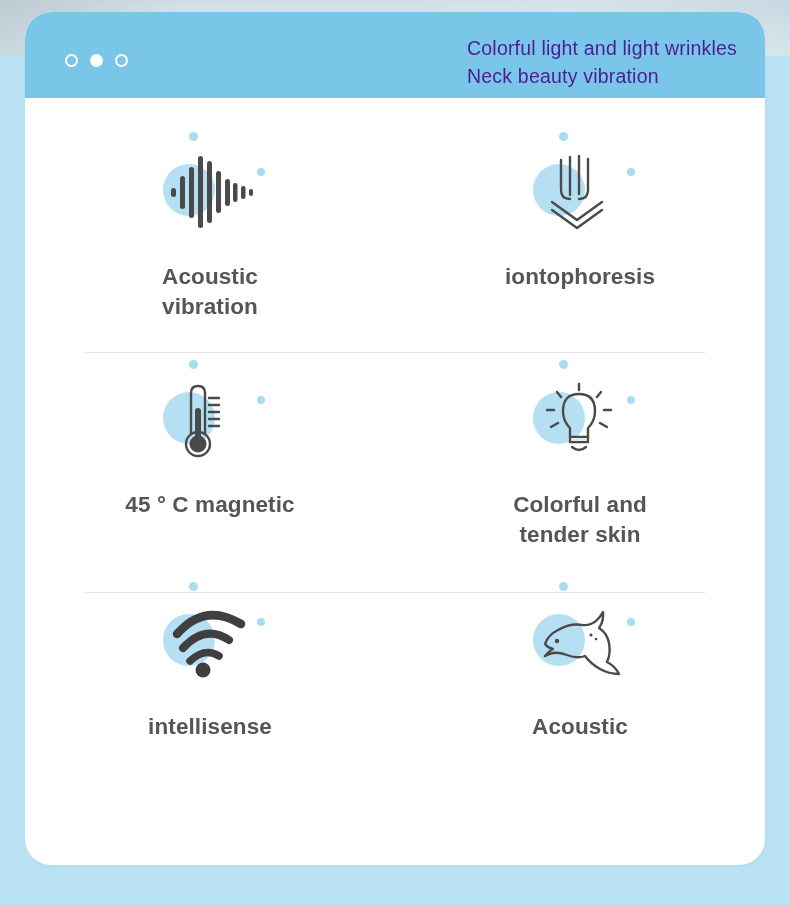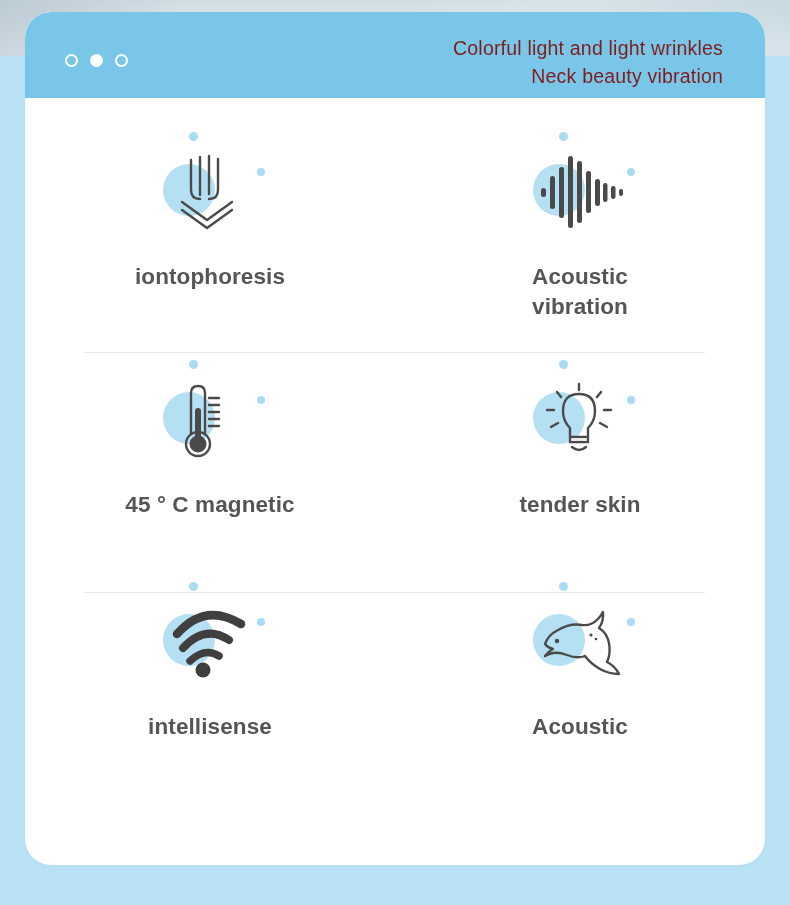--- a/index.html
+++ b/index.html
@@ -82,24 +82,24 @@
   .dot.hollow {
     border: 2.6px solid #ffffff;
     background: transparent;
   }
   .dot.solid {
     background: #ffffff;
   }
 
   .header-titles {
     position: absolute;
-    right: 42px;
+    right: 28px;
     top: 22px;
-    text-align: right;
-    color: #7f1d1d;
+    text-align: left;
+    color: #4c1d95;
     line-height: 1.45;
   }
   .header-titles .line {
     font-size: 19.5px;
     font-weight: 300;
     letter-spacing: 0.2px;
     white-space: nowrap;
   }
 
   
@@ -192,44 +192,20 @@
     <div class="header-titles">
       <div class="line">Colorful light and light wrinkles</div>
       <div class="line">Neck beauty vibration</div>
     </div>
 
   </div>
 
   <div class="features">
 
     <div class="feature-row row-1">
-
-      <div class="feature-cell">
-        <div class="icon-wrap">
-          <span class="deco-dot d1"></span>
-          <span class="deco-dot d2"></span>
-          <span class="icon-blob"></span>
-          <span class="icon-art">
-            <svg width="80" height="80" viewBox="0 0 80 80">
-              <g fill="none" stroke="#4a4a4a" stroke-width="2.4" stroke-linecap="round" stroke-linejoin="round">
-                <path d="M22 6 L22 36 Q22 45 31 45"></path>
-                <path d="M31 3 L31 41"></path>
-                <path d="M40 2 L40 40"></path>
-                <path d="M49 5 L49 36 Q49 45 40 45"></path>
-                <path d="M13 48 L38 66 L63 48"></path>
-                <path d="M13 56 L38 74 L63 56"></path>
-              </g>
-            </svg>
-          </span>
-        </div>
-        <div class="feature-label">
-          <span>iontophoresis</span>
-          <span class="l2"></span>
-        </div>
-      </div>
 
       <div class="feature-cell">
         <div class="icon-wrap">
           <span class="deco-dot d1"></span>
           <span class="deco-dot d2"></span>
           <span class="icon-blob"></span>
           <span class="icon-art">
             <svg width="86" height="76" viewBox="0 0 86 76">
               <g fill="#4a4a4a">
                 <rect x="2" y="34" width="5" height="9" rx="2.5"></rect>
@@ -245,20 +221,44 @@
               </g>
             </svg>
           </span>
         </div>
         <div class="feature-label">
           <span>Acoustic</span>
           <span class="l2">vibration</span>
         </div>
       </div>
 
+      <div class="feature-cell">
+        <div class="icon-wrap">
+          <span class="deco-dot d1"></span>
+          <span class="deco-dot d2"></span>
+          <span class="icon-blob"></span>
+          <span class="icon-art">
+            <svg width="80" height="80" viewBox="0 0 80 80">
+              <g fill="none" stroke="#4a4a4a" stroke-width="2.4" stroke-linecap="round" stroke-linejoin="round">
+                <path d="M22 6 L22 36 Q22 45 31 45"></path>
+                <path d="M31 3 L31 41"></path>
+                <path d="M40 2 L40 40"></path>
+                <path d="M49 5 L49 36 Q49 45 40 45"></path>
+                <path d="M13 48 L38 66 L63 48"></path>
+                <path d="M13 56 L38 74 L63 56"></path>
+              </g>
+            </svg>
+          </span>
+        </div>
+        <div class="feature-label">
+          <span>iontophoresis</span>
+          <span class="l2"></span>
+        </div>
+      </div>
+
     </div>
 
     <div class="feature-row row-2">
 
       <div class="feature-cell">
         <div class="icon-wrap">
           <span class="deco-dot d1"></span>
           <span class="deco-dot d2"></span>
           <span class="icon-blob"></span>
           <span class="icon-art">
@@ -295,20 +295,21 @@
                 <path d="M8 28 L15 28"></path>
                 <path d="M72 28 L65 28"></path>
                 <path d="M12 45 L19 41"></path>
                 <path d="M68 45 L61 41"></path>
               </g>
               <path d="M31 55 L49 55 L49 60 L31 60 Z" fill="#e9e9e9" stroke="#4a4a4a" stroke-width="2.2" stroke-linejoin="round"></path>
             </svg>
           </span>
         </div>
         <div class="feature-label">
+          <span>Colorful and</span>
           <span class="l2">tender skin</span>
         </div>
       </div>
 
     </div>
 
     <div class="feature-row row-3">
 
       <div class="feature-cell">
         <div class="icon-wrap">

